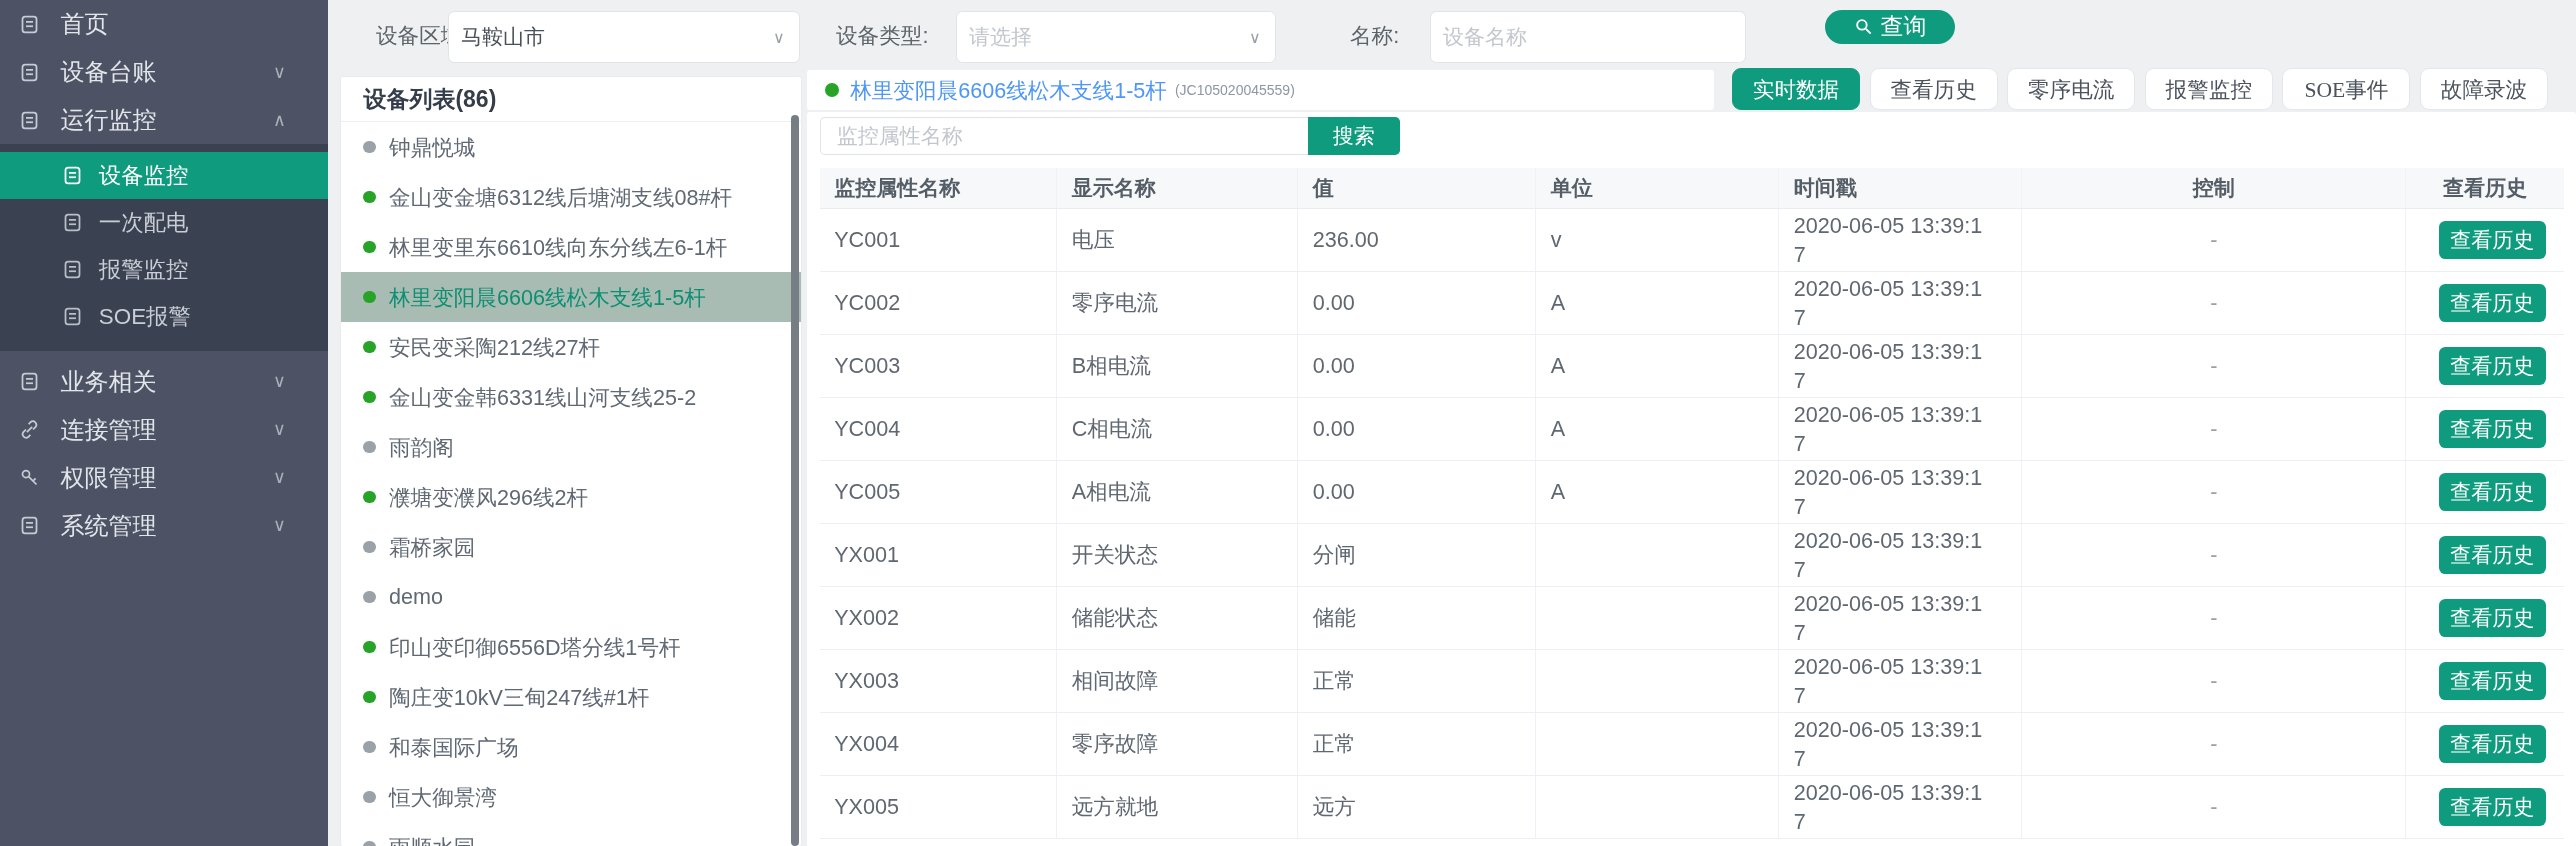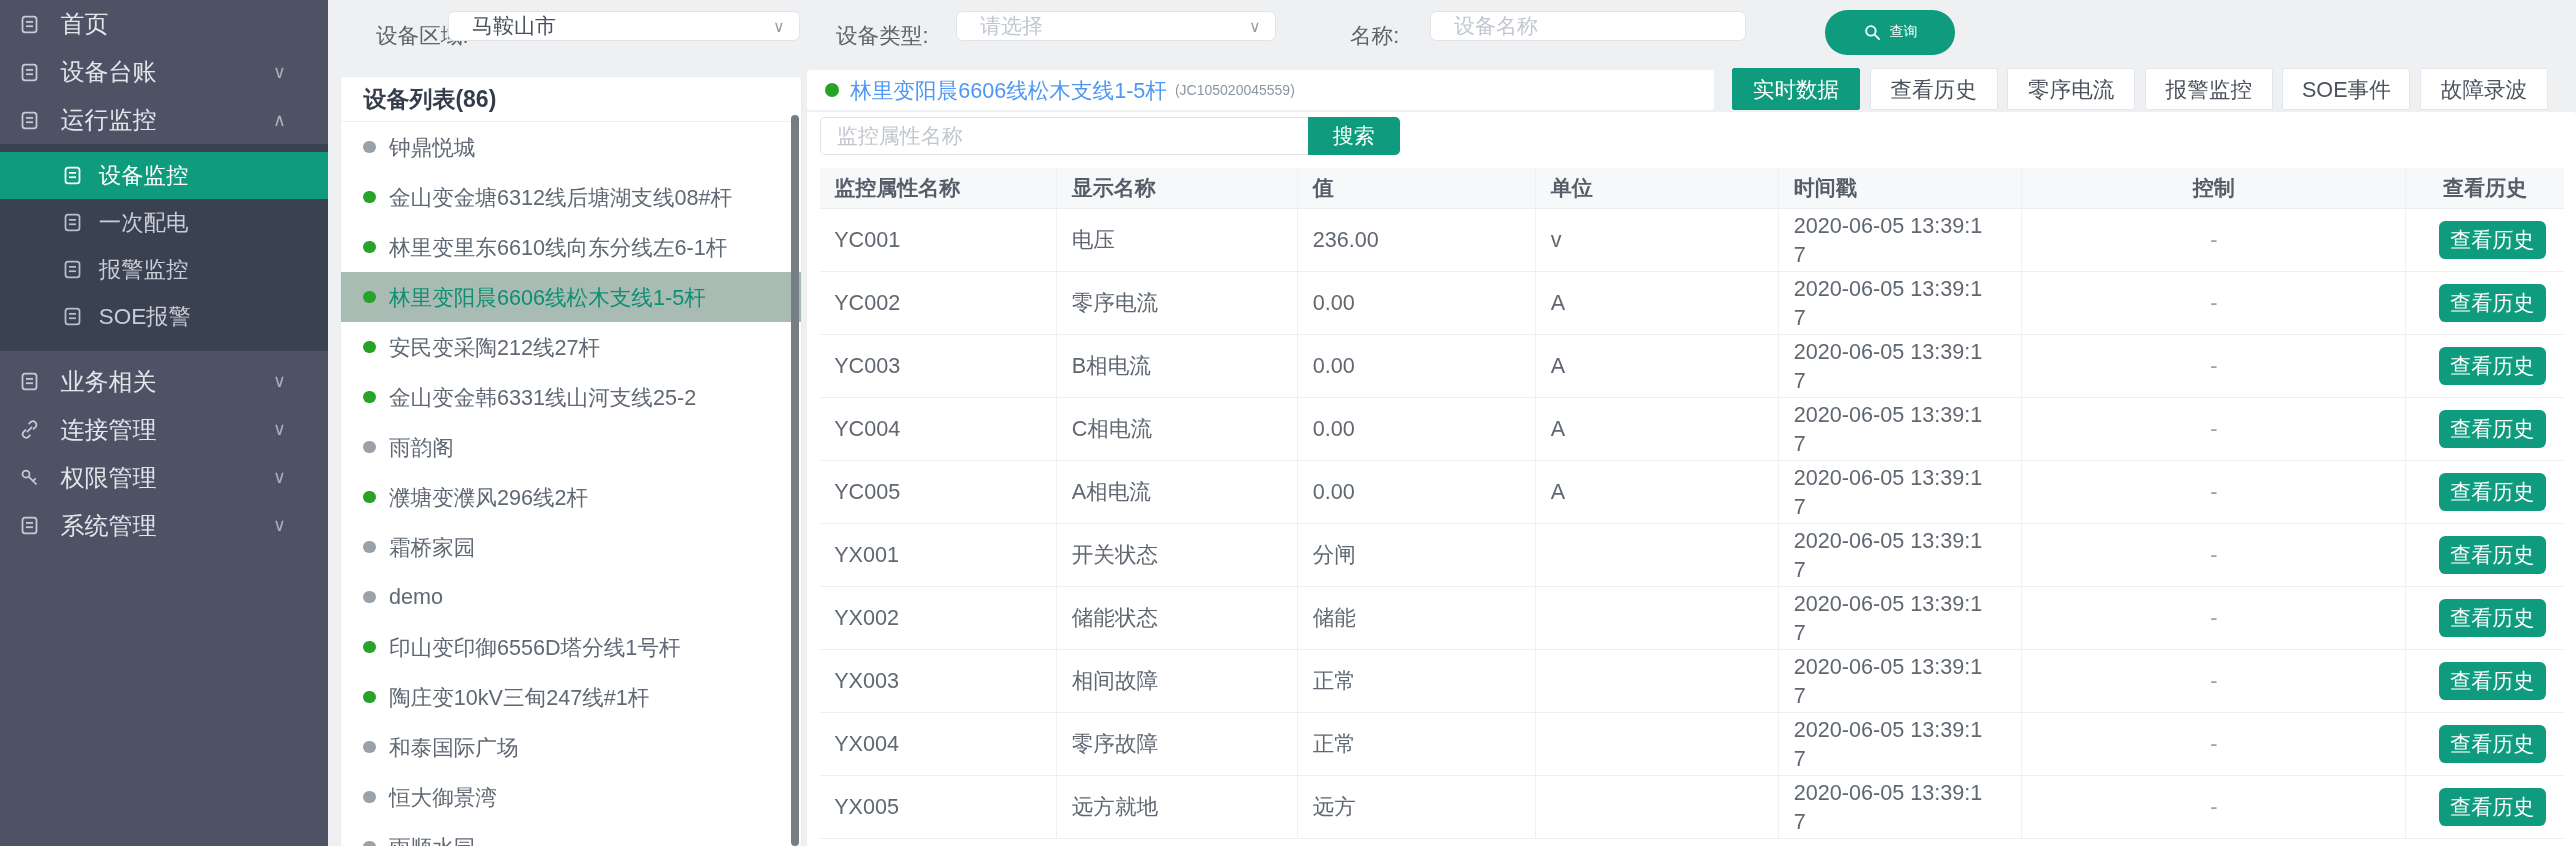--- a/index.html
+++ b/index.html
@@ -25,30 +25,30 @@
     color:#c9ced6; font-size:22.4px; cursor:pointer;
   }
   .side-sub .mi { width:22.4px; height:22.4px; margin-right:14.4px; color:#b9bfc8; display:inline-flex; align-items:center; }
   .side-sub.active { background:#0f9b7e; color:#ffffff; }
   .side-sub.active .mi { color:#ffffff; }
 
   
   #filter-bar { position:absolute; left:328px; top:0; right:0; height:72px; }
   .f-label { position:absolute; top:21px; font-size:21.6px; color:#5c6369; }
   .f-box {
-    position:absolute; top:11.2px; height:30px; background:#fff;
+    position:absolute; top:11.2px; height:52px; background:#fff;
     border:0.8px solid #e0e4e9; border-radius:6.4px;
-    display:flex; align-items:center; padding-left:23px; font-size:21px; color:#4a515b;
+    display:flex; align-items:center; padding-left:12px; font-size:21px; color:#4a515b;
   }
   .f-box .chev { position:absolute; right:14.4px; font-size:16px; color:#9aa0a8; }
   .f-box input { border:none; outline:none; font-size:21px; width:90%; font-family:inherit; color:#4a515b; background:transparent; }
   .f-box input::placeholder, .ph { color:#c2c7ce; }
   #query-btn {
-    position:absolute; left:1497px; top:9.6px; width:130px; height:45px;
-    background:#0f9b7e; border:none; border-radius:22.4px; color:#fff; font-size:14px;
+    position:absolute; left:1497px; top:9.6px; width:130px; height:34px;
+    background:#0f9b7e; border:none; border-radius:22.4px; color:#fff; font-size:23px;
     display:flex; align-items:center; justify-content:center; gap:8px; cursor:pointer; font-family:Liberation Sans, sans-serif;
   }
 
   
   #device-panel {
     position:absolute; left:340px; top:76px; width:462px; bottom:0;
     background:#fff; border:0.8px solid #e9ecef; border-radius:3.2px; overflow:hidden;
   }
   #device-panel h2 {
     height:45px; line-height:45px; padding-left:22.4px; font-size:23px; color:#343d49;
@@ -64,22 +64,22 @@
   
   #device-header {
     position:absolute; left:807px; top:70px; width:907px; height:40px;
     background:#fff; border-radius:3.2px; display:flex; align-items:center; padding-left:17.6px;
   }
   #device-header .dot { width:14.4px; height:14.4px; border-radius:50%; background:#27a327; }
   #device-header .dev-name { font-size:21.6px; color:#4e97f5; margin-left:11.2px; }
   #device-header .dev-code { font-size:14px; color:#8d96a2; margin-left:8px; }
   #tabs { position:absolute; left:1732px; top:68px; display:flex; gap:9.6px; }
   .tab {
-    width:128px; height:42px; background:#fff; border:0.8px solid #e3e7eb; border-radius:2px;
-    font-size:21.6px; color:#4c535d; cursor:pointer; font-family:Liberation Sans, sans-serif;
+    width:128px; height:42px; background:#fff; border:0.8px solid #e3e7eb; border-radius:9px;
+    font-size:21.6px; color:#4c535d; cursor:pointer; font-family:Liberation Serif, serif;
   }
   .tab.active { background:#0f9b7e; border-color:#0f9b7e; color:#fff; }
 
   
   #main-panel { position:absolute; left:807px; top:112px; right:0; bottom:0; background:#fff; border-radius:3.2px; }
   #attr-search { position:absolute; left:12.8px; top:4.8px; display:flex; }
   #attr-search input {
     width:488px; height:38px; border:0.8px solid #e0e4e9; border-right:none; border-radius:4.8px 0 0 4.8px;
     font-size:21px; padding-left:16px; outline:none; font-family:inherit; color:#4a515b;
   }

